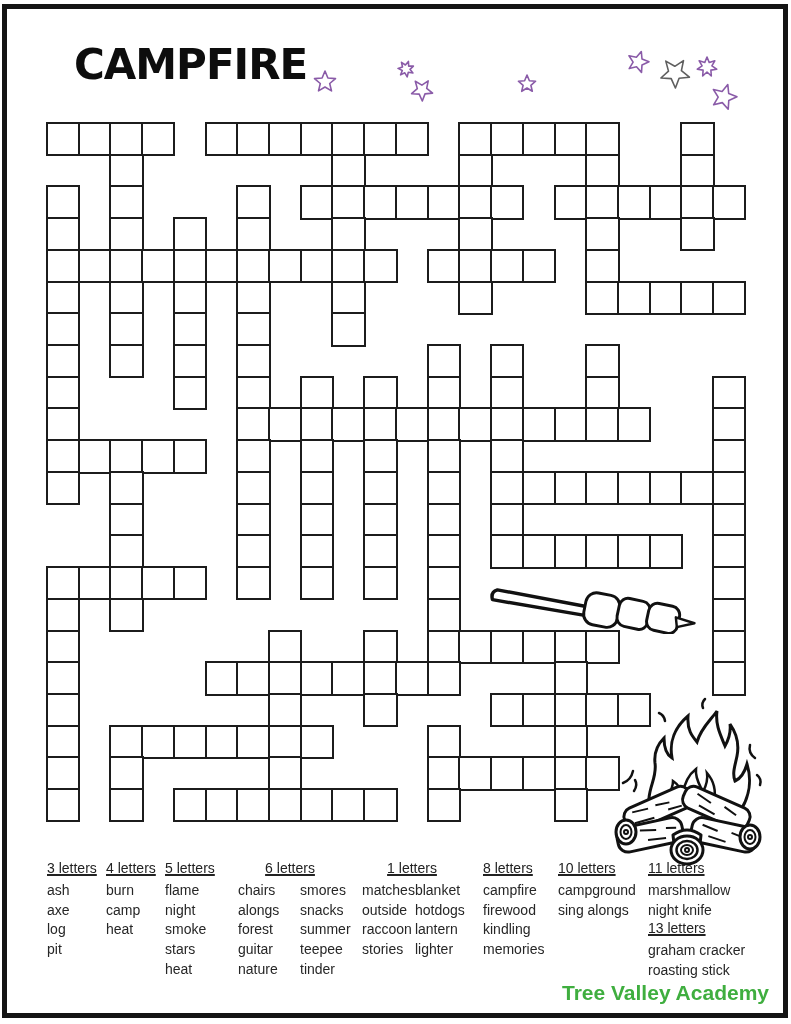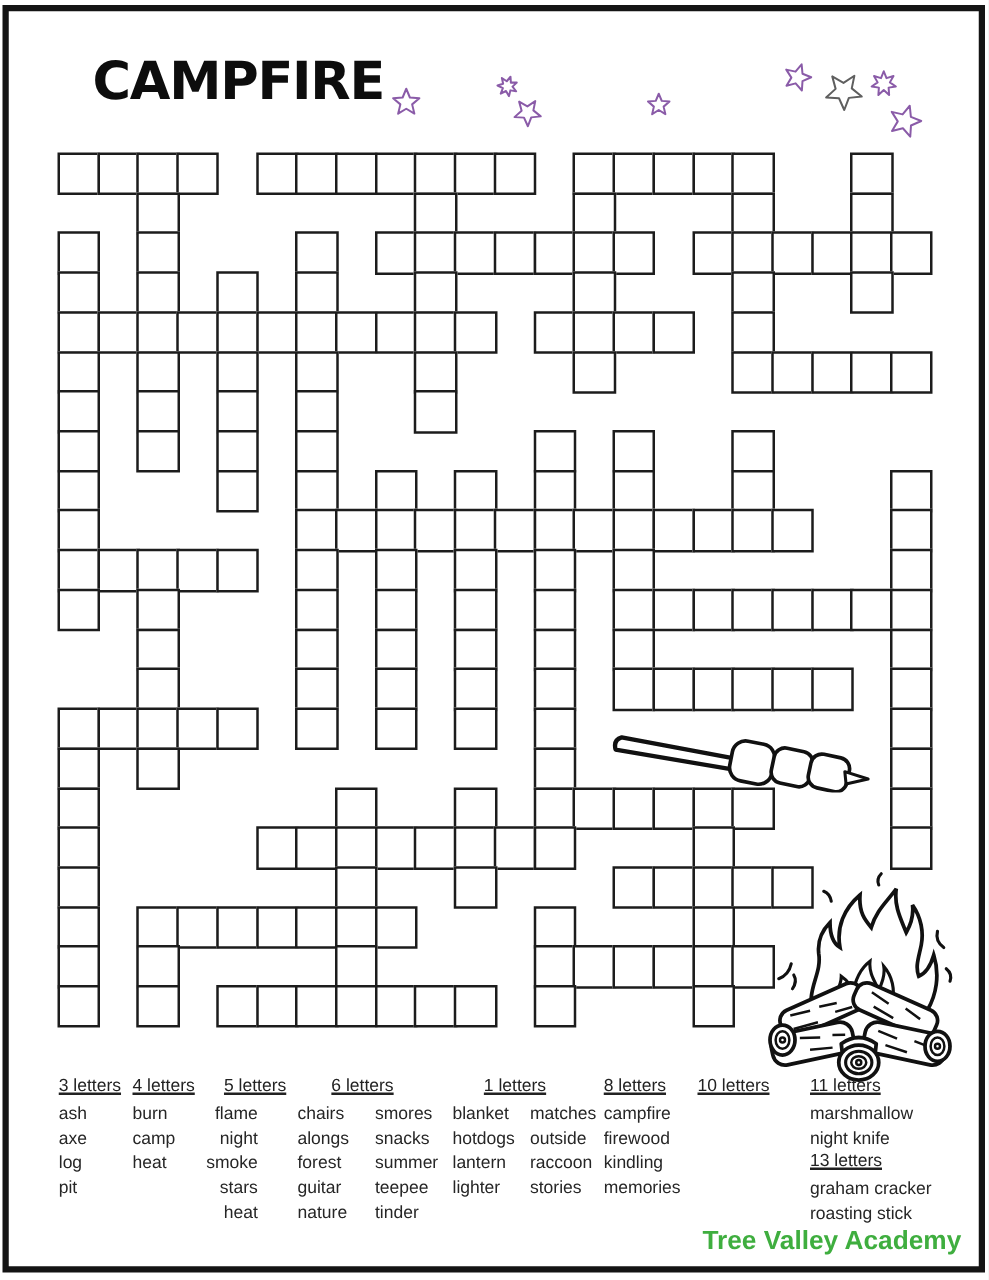--- a/index.html
+++ b/index.html
@@ -334,21 +334,21 @@
       <div class="wb-group" style="left: 106px; width: 62px;">
         <div class="wb-head">4 letters</div>
         <div class="wb-cols">
           <div class="wb-col" style="width: auto;">
             <div class="wb-word">burn</div>
             <div class="wb-word">camp</div>
             <div class="wb-word">heat</div>
           </div>
         </div>
       </div>
-      <div class="wb-group" style="left: 165px; width: 64px; text-align: right;">
+      <div class="wb-group" style="left: 165px; width: 64px;">
         <div class="wb-head">5 letters</div>
         <div class="wb-cols">
           <div class="wb-col" style="width: auto;">
             <div class="wb-word">flame</div>
             <div class="wb-word">night</div>
             <div class="wb-word">smoke</div>
             <div class="wb-word">stars</div>
             <div class="wb-word">heat</div>
           </div>
         </div>
@@ -368,47 +368,53 @@
             <div class="wb-word">snacks</div>
             <div class="wb-word">summer</div>
             <div class="wb-word">teepee</div>
             <div class="wb-word">tinder</div>
           </div>
         </div>
       </div>
       <div class="wb-group" style="left: 362px; width: 100px;">
         <div class="wb-head centered">1 letters</div>
         <div class="wb-cols">
+          <div class="wb-col" style="width: auto;">
+            <div class="wb-word">matches</div>
+            <div class="wb-word">outside</div>
+            <div class="wb-word">raccoon</div>
+            <div class="wb-word">stories</div>
+          </div>
           <div class="wb-col" style="width: 62px;">
             <div class="wb-word">blanket</div>
             <div class="wb-word">hotdogs</div>
             <div class="wb-word">lantern</div>
             <div class="wb-word">lighter</div>
           </div>
-          <div class="wb-col" style="width: auto;">
-            <div class="wb-word">matches</div>
-            <div class="wb-word">outside</div>
-            <div class="wb-word">raccoon</div>
-            <div class="wb-word">stories</div>
-          </div>
         </div>
       </div>
       <div class="wb-group" style="left: 483px; width: 78px;">
         <div class="wb-head">8 letters</div>
         <div class="wb-cols">
           <div class="wb-col" style="width: auto;">
             <div class="wb-word">campfire</div>
             <div class="wb-word">firewood</div>
             <div class="wb-word">kindling</div>
             <div class="wb-word">memories</div>
           </div>
         </div>
       </div>
       <div class="wb-group" style="left: 558px; width: 92px;">
         <div class="wb-head">10 letters</div>
+        <div class="wb-cols">
+          <div class="wb-col" style="width: auto;">
+            <div class="wb-word">campground</div>
+            <div class="wb-word">sing alongs</div>
+          </div>
+        </div>
       </div>
       <div class="wb-group" style="left: 648px; width: 112px;">
         <div class="wb-head">11 letters</div>
         <div class="wb-cols">
           <div class="wb-col" style="width: auto;">
             <div class="wb-word">marshmallow</div>
             <div class="wb-word">night knife</div>
           </div>
         </div>
         <div class="wb-head">13 letters</div>

